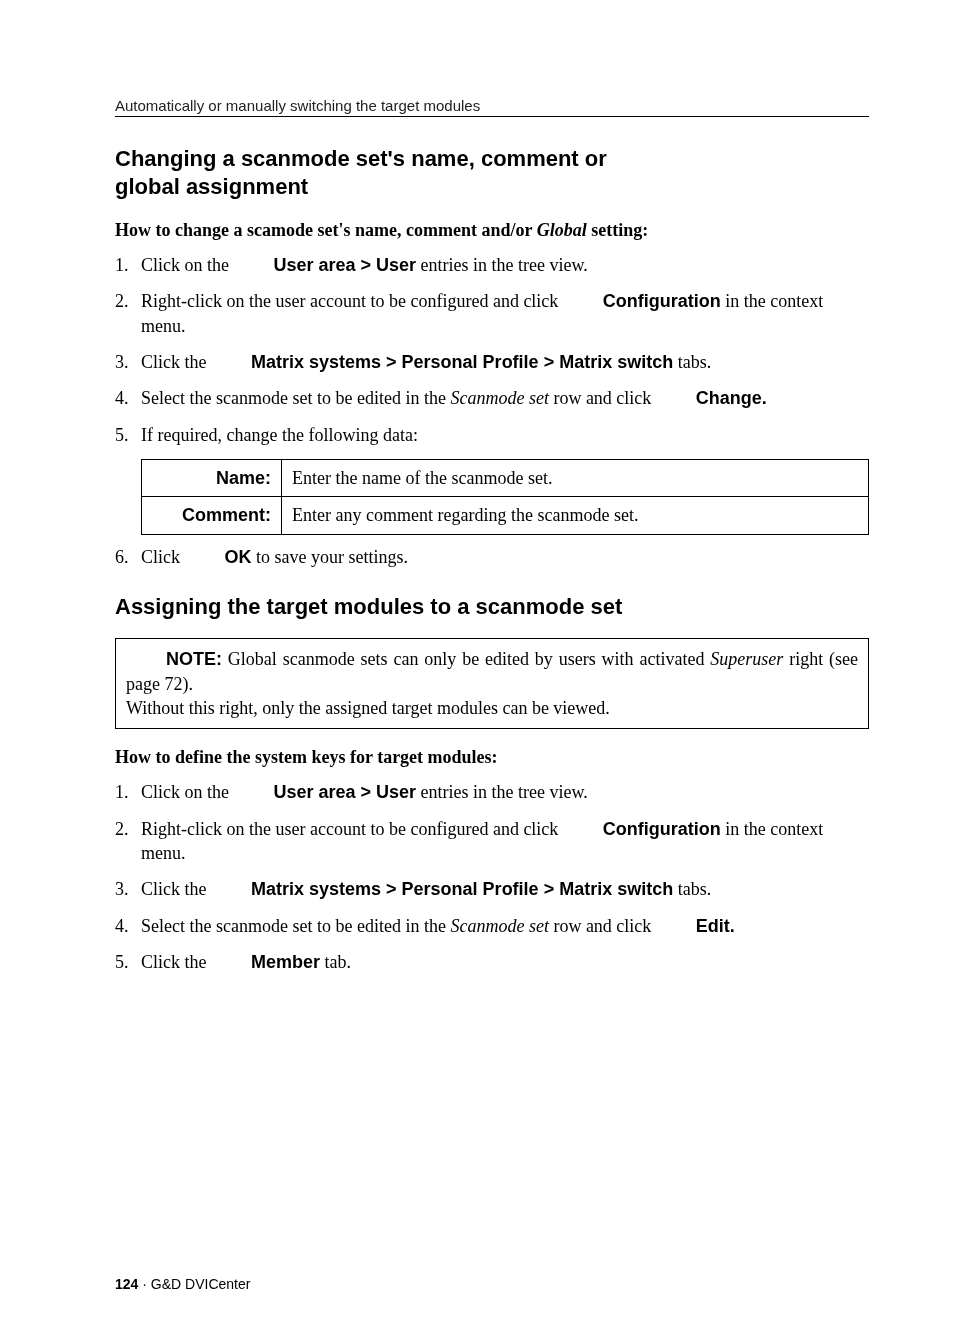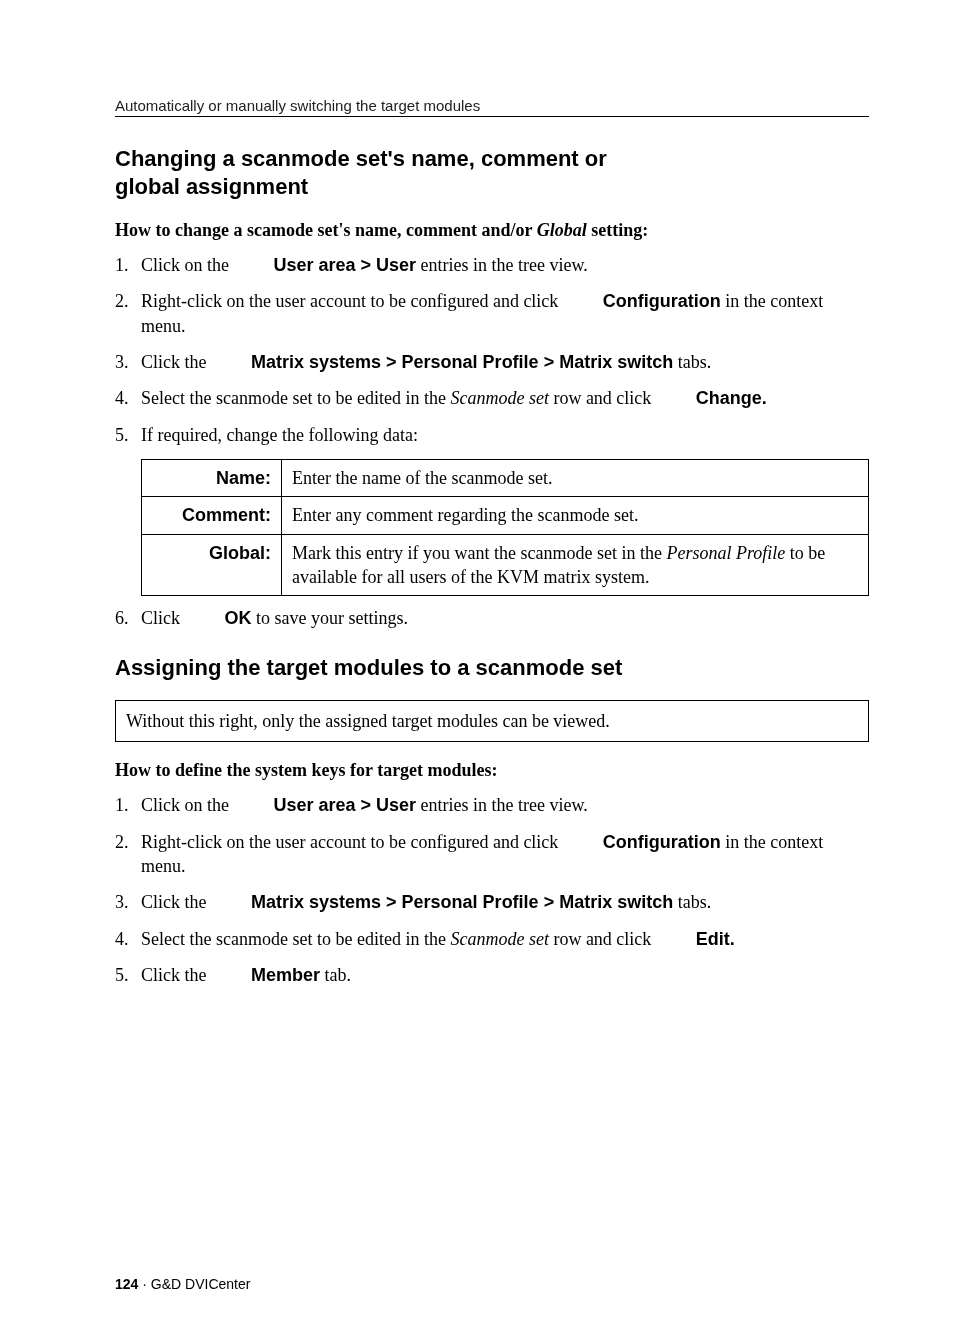--- a/index.html
+++ b/index.html
@@ -126,43 +126,40 @@
   <table class="props">
     <tbody>
         <tr>
       <td class="label">Name:</td>
       <td>Enter the name of the scanmode set.</td>
     </tr>
     <tr>
       <td class="label">Comment:</td>
       <td>Enter any comment regarding the scanmode set.</td>
     </tr>
-    <tr>
-      <td class="label">Global:</td>
-      <td>
-        <span>Mark this entry if you want the scanmode set in the </span><span class="italic">Personal Profile</span><span> to be available for all users of the KVM matrix system.</span>
-      </td>
-    </tr>
   </tbody>
     </table>
 </div>
 
 <ol start="6">
   <li><span class="num">6.</span>
     <span>Click </span><span class="sans-bold">OK</span><span> to save your settings.</span>
   </li>
 </ol>
 
 <div class="section-gap"></div>
 
 <div class="h2">
   <span>Assigning the target modules to a scanmode set</span>
 </div>
 
 <div class="notebox">
+  <p>
+    <span class="sans-bold">NOTE:</span><span> Global scanmode sets can only be edited by users with activated </span><span class="italic">Superuser</span><span> right (see page 72).</span>
+  </p>
   <p>Without this right, only the assigned target modules can be viewed.</p>
 </div>
 
 <p class="subheading">How to define the system keys for target modules:</p>
 
 <ol>
   <li><span class="num">1.</span>
     <span>Click on the </span><span class="sans-bold">User area &gt; User</span><span> entries in the tree view.</span>
   </li>
   <li><span class="num">2.</span>

